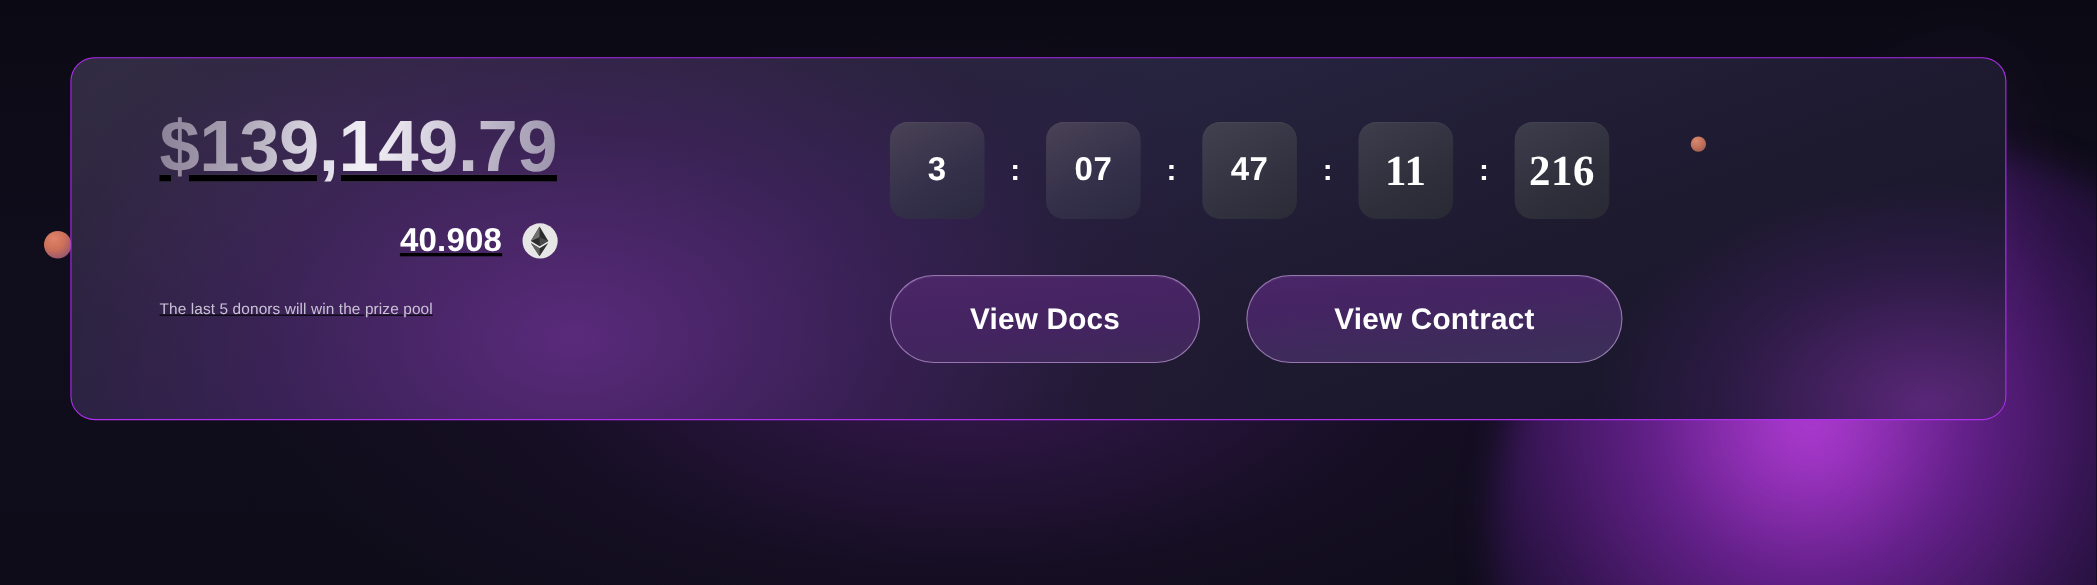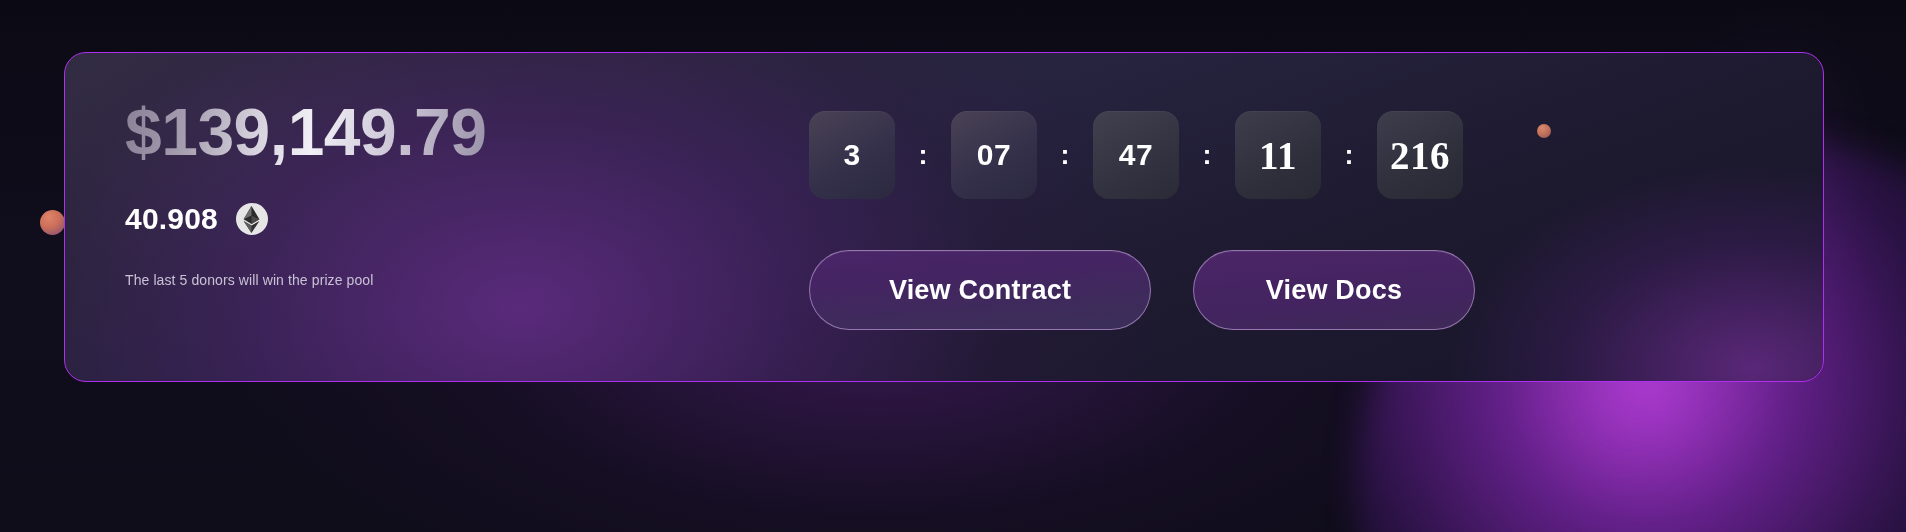--- a/index.html
+++ b/index.html
@@ -77,41 +77,43 @@
 
   .card-content {
     position: relative;
     width: 100%;
     height: 100%;
   }
 
   
   .left-col {
     position: absolute;
-    left: 60px;
+    left: 80px;
     top: 46px;
+    text-decoration: underline;
   }
   .amount-usd {
     font-size: 66px;
     font-weight: 800;
     letter-spacing: -0.5px;
     line-height: 1;
     margin: 0;
     background: linear-gradient(100deg, #8b8097 0%, #a69fb0 18%, #d9d5e0 38%, #f2f0f6 52%, #cfc9d9 72%, #9a92a9 100%);
     -webkit-background-clip: text;
     background-clip: text;
     color: transparent;
     -webkit-text-fill-color: transparent;
     white-space: nowrap;
   }
   .amount-eth-row {
     display: flex;
     align-items: center;
     gap: 18px;
     margin-top: 38px;
+    justify-content: flex-end;
   }
   .amount-eth {
     font-size: 30px;
     font-weight: 800;
     color: #ffffff;
     letter-spacing: 0.2px;
     line-height: 1;
   }
   .eth-badge {
     width: 32px;
@@ -292,20 +294,20 @@
             <span class="timer-val serif">11</span>
           </div>
           <div class="timer-sep">:</div>
 
           <div class="timer-box cooler">
             <span class="timer-val serif">216</span>
           </div>
         </div>
 
         <div class="button-row">
+          <div class="pill-btn docs">View Docs</div>
           <div class="pill-btn contract">View Contract</div>
-          <div class="pill-btn docs">View Docs</div>
         </div>
 
       </div>
     </div>
   </div>
 </div>
 
 </body></html>

